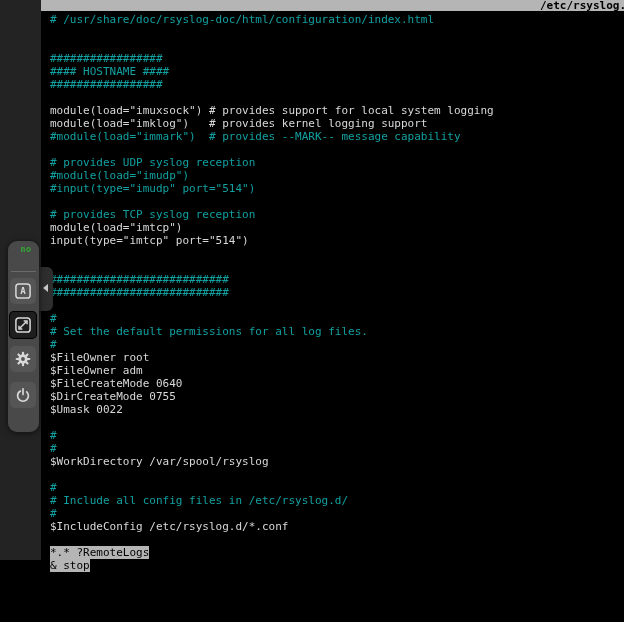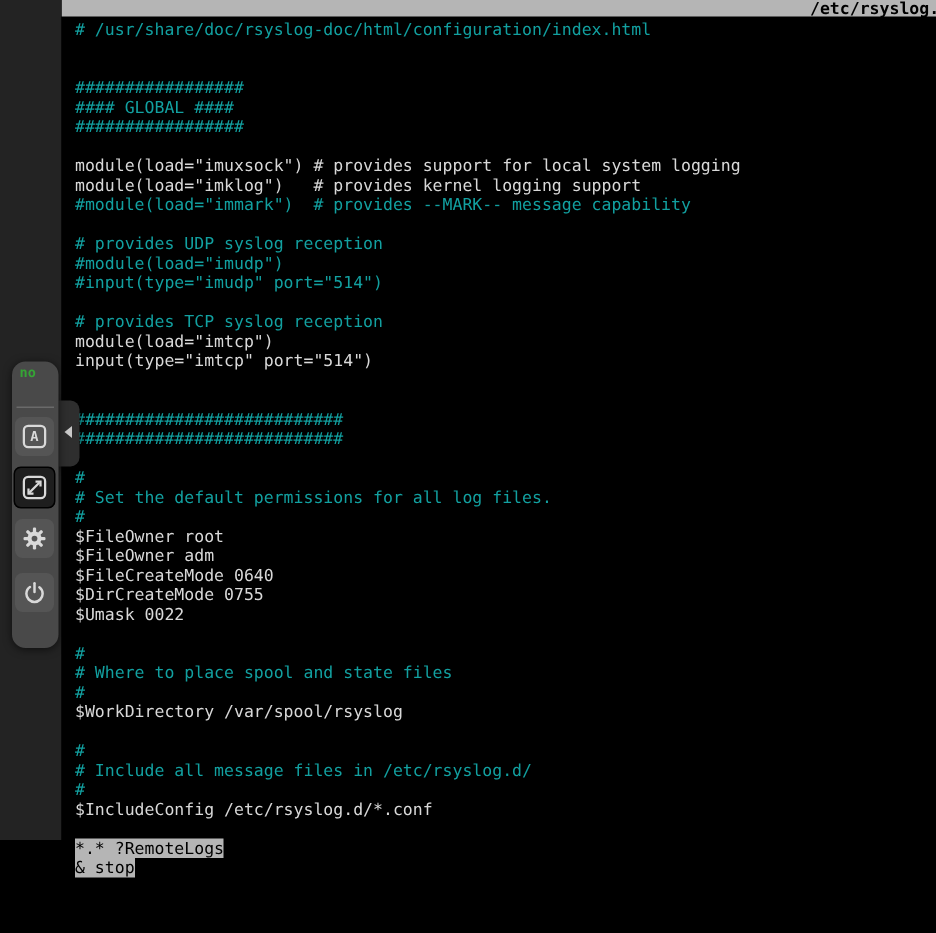--- a/index.html
+++ b/index.html
@@ -24,20 +24,21 @@
   .tline{height:13px;line-height:13px;font-size:11px;white-space:pre;}
   .tline.comment{color:var(--comment);}
   .tline.code{color:var(--text);}
   .tline .sel{background:var(--selection-bg);color:#000;}
 
   
   .vnc-panel{
     position:absolute;left:8px;top:241px;width:31px;height:191px;
     background:var(--panel-bg);border-radius:9px;z-index:6;
     box-shadow:0 1px 6px rgba(0,0,0,.6);
+    text-align:right;
   }
   .vnc-logo{position:absolute;left:5px;top:4px;font-weight:bold;letter-spacing:0;}
   .vnc-logo .no{display:block;font-size:9px;line-height:8px;color:var(--logo-green);}
   .vnc-logo .vnc{display:block;font-size:10px;line-height:10px;color:var(--logo-yellow);margin-top:40px;}
   .vnc-divider{position:absolute;left:3px;top:30px;width:25px;height:0;border-top:1px solid #6a6a6a;}
   .vnc-btn{
     position:absolute;left:2px;width:26px;height:26px;border-radius:5px;
     background:#555;display:flex;align-items:center;justify-content:center;
   }
   .vnc-btn.active{
@@ -68,21 +69,21 @@
 <div class="terminal">
   <div class="nano-header">
     <span class="nano-title">GNU nano 7.2</span>
     <span class="nano-file">/etc/rsyslog.</span>
   </div>
   <div class="tlines">
       <div class="tline comment"># /usr/share/doc/rsyslog-doc/html/configuration/index.html</div>
       <div class="tline code"></div>
       <div class="tline code"></div>
       <div class="tline comment">#################</div>
-      <div class="tline comment">#### GLOBAL ####</div>
+      <div class="tline comment">#### HOSTNAME ####</div>
       <div class="tline comment">#################</div>
       <div class="tline code"></div>
       <div class="tline code">module(load="imuxsock") # provides support for local system logging</div>
       <div class="tline code">module(load="imklog")   # provides kernel logging support</div>
       <div class="tline comment">#module(load="immark")  # provides --MARK-- message capability</div>
       <div class="tline code"></div>
       <div class="tline comment"># provides UDP syslog reception</div>
       <div class="tline comment">#module(load="imudp")</div>
       <div class="tline comment">#input(type="imudp" port="514")</div>
       <div class="tline code"></div>
@@ -97,26 +98,25 @@
       <div class="tline comment">#</div>
       <div class="tline comment"># Set the default permissions for all log files.</div>
       <div class="tline comment">#</div>
       <div class="tline code">$FileOwner root</div>
       <div class="tline code">$FileOwner adm</div>
       <div class="tline code">$FileCreateMode 0640</div>
       <div class="tline code">$DirCreateMode 0755</div>
       <div class="tline code">$Umask 0022</div>
       <div class="tline code"></div>
       <div class="tline comment">#</div>
-      <div class="tline comment"># Where to place spool and state files</div>
       <div class="tline comment">#</div>
       <div class="tline code">$WorkDirectory /var/spool/rsyslog</div>
       <div class="tline code"></div>
       <div class="tline comment">#</div>
-      <div class="tline comment"># Include all message files in /etc/rsyslog.d/</div>
+      <div class="tline comment"># Include all config files in /etc/rsyslog.d/</div>
       <div class="tline comment">#</div>
       <div class="tline code">$IncludeConfig /etc/rsyslog.d/*.conf</div>
       <div class="tline code"></div>
       <div class="tline code"><span class="sel">*.* ?RemoteLogs</span></div>
       <div class="tline code"><span class="sel">&amp; stop</span></div>
     </div>
 </div>
 
 <div class="vnc-panel">
   <div class="vnc-logo">

